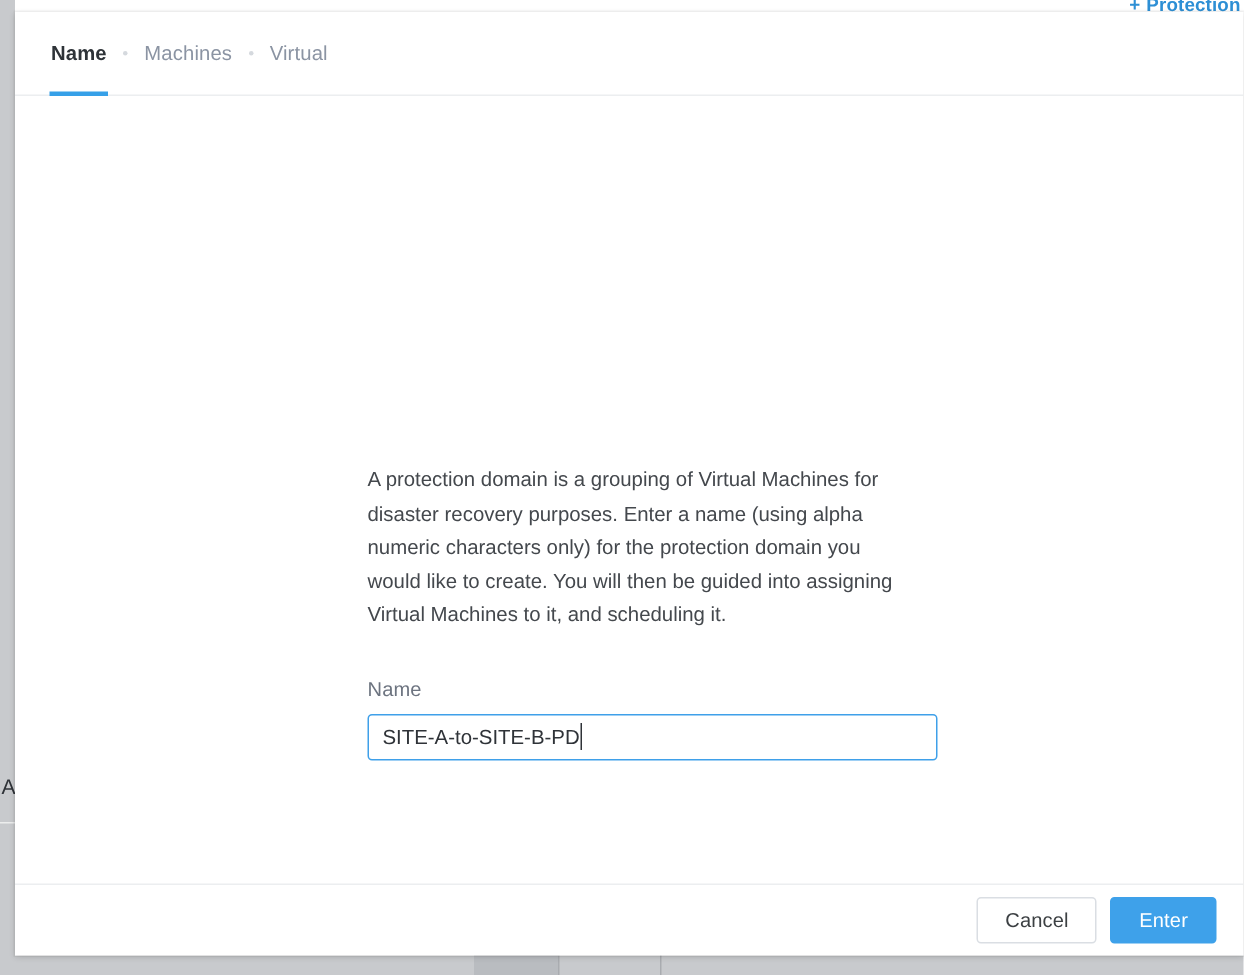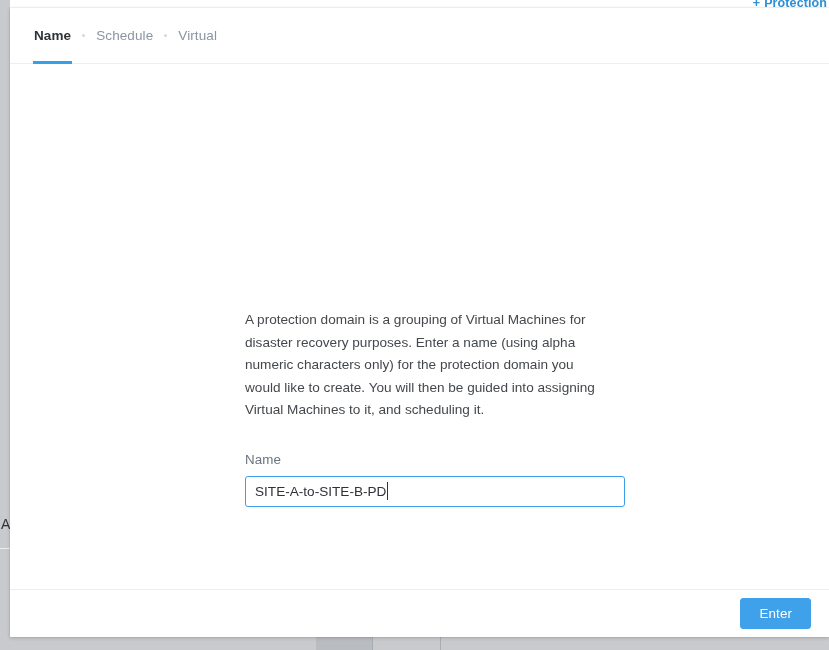--- a/index.html
+++ b/index.html
@@ -264,34 +264,35 @@
 
   </div>
 </div>
 
 <div id="modal">
 
 
   <div id="modal-tabs">
     <div class="tab active">Name</div>
     <div class="tab-sep"></div>
-    <div class="tab">Schedule</div>
+    <div class="tab">Machines</div>
     <div class="tab-sep"></div>
     <div class="tab">Virtual</div>
   </div>
 
   <div id="modal-body">
     <div id="form-block">
       <p id="intro-text">A protection domain is a grouping of Virtual Machines for disaster recovery purposes. Enter a name (using alpha numeric characters only) for the protection domain you would like to create. You will then be guided into assigning Virtual Machines to it, and scheduling it.</p>
 
       <label id="name-label">Name</label>
 
       <div id="name-input-wrap">
         <input id="name-input" type="text" value="SITE-A-to-SITE-B-PD" style="">
         <div id="text-caret" style="left: 141.922px;"></div>
       </div>
     </div>
   </div>
 
   <div id="modal-footer">
+    <button class="btn" id="cancel-button">Cancel</button>
     <button class="btn" id="create-button">Enter</button>
   </div>
 </div>
 
 </body></html>

